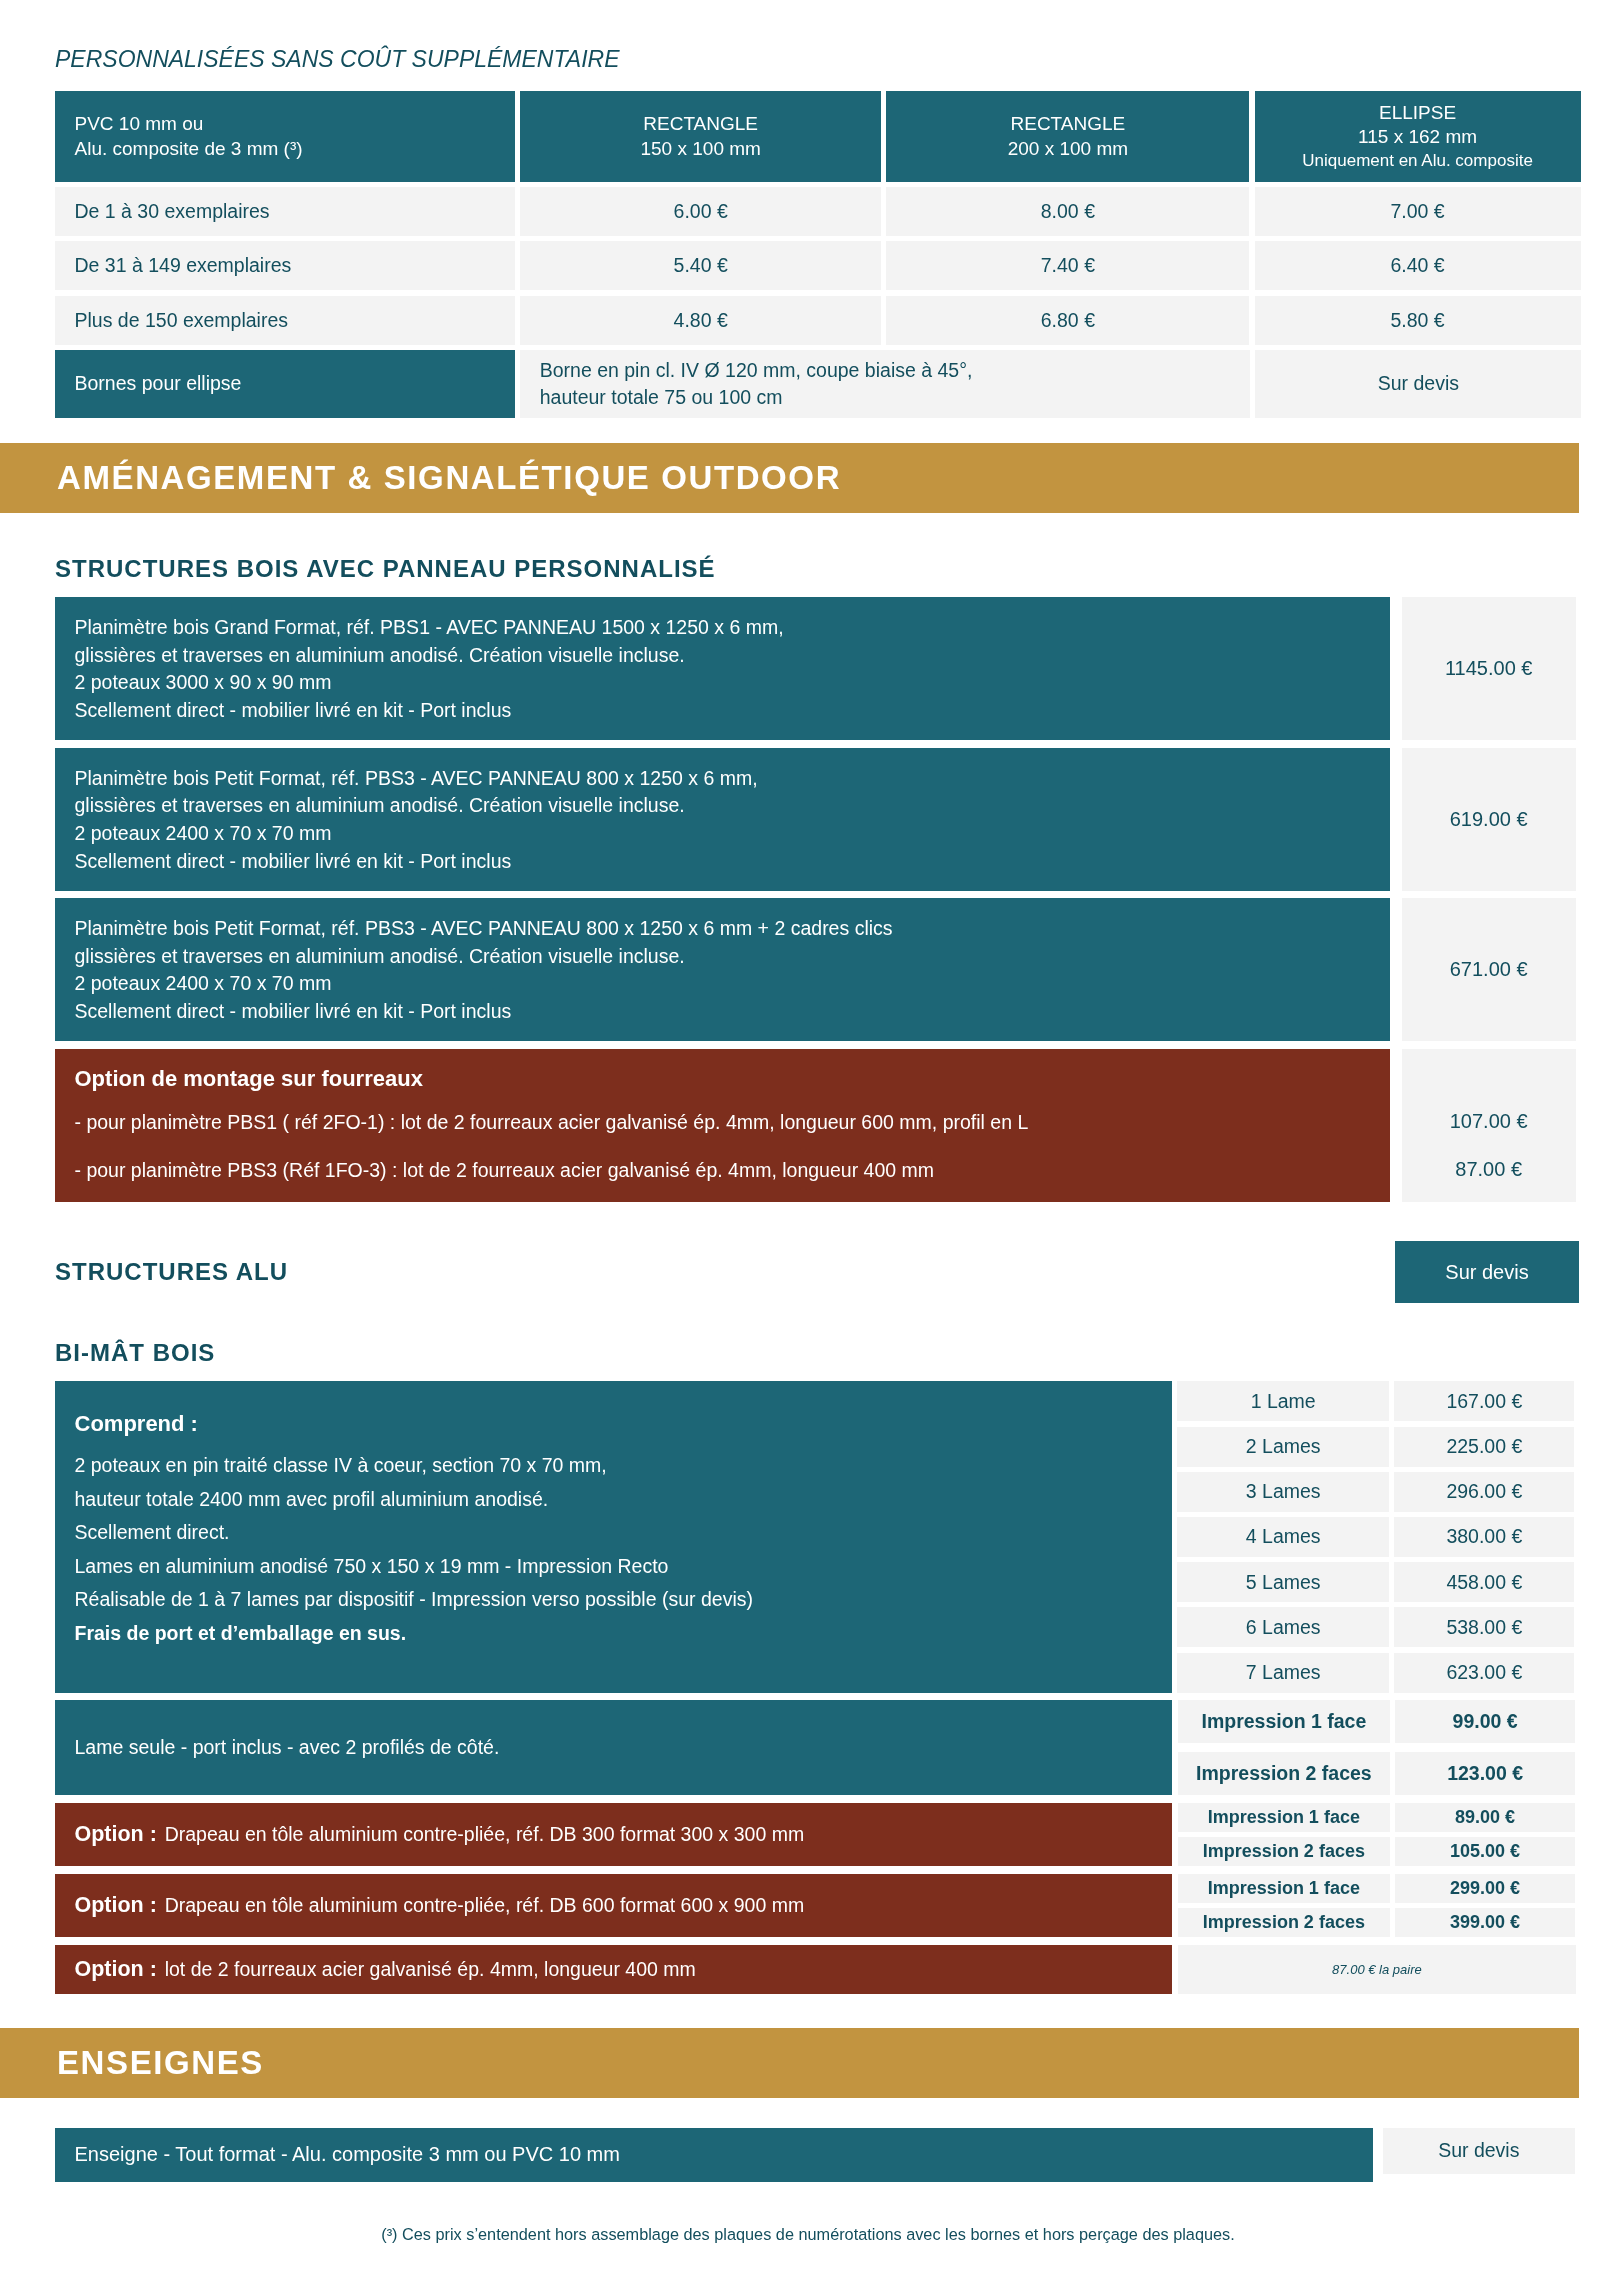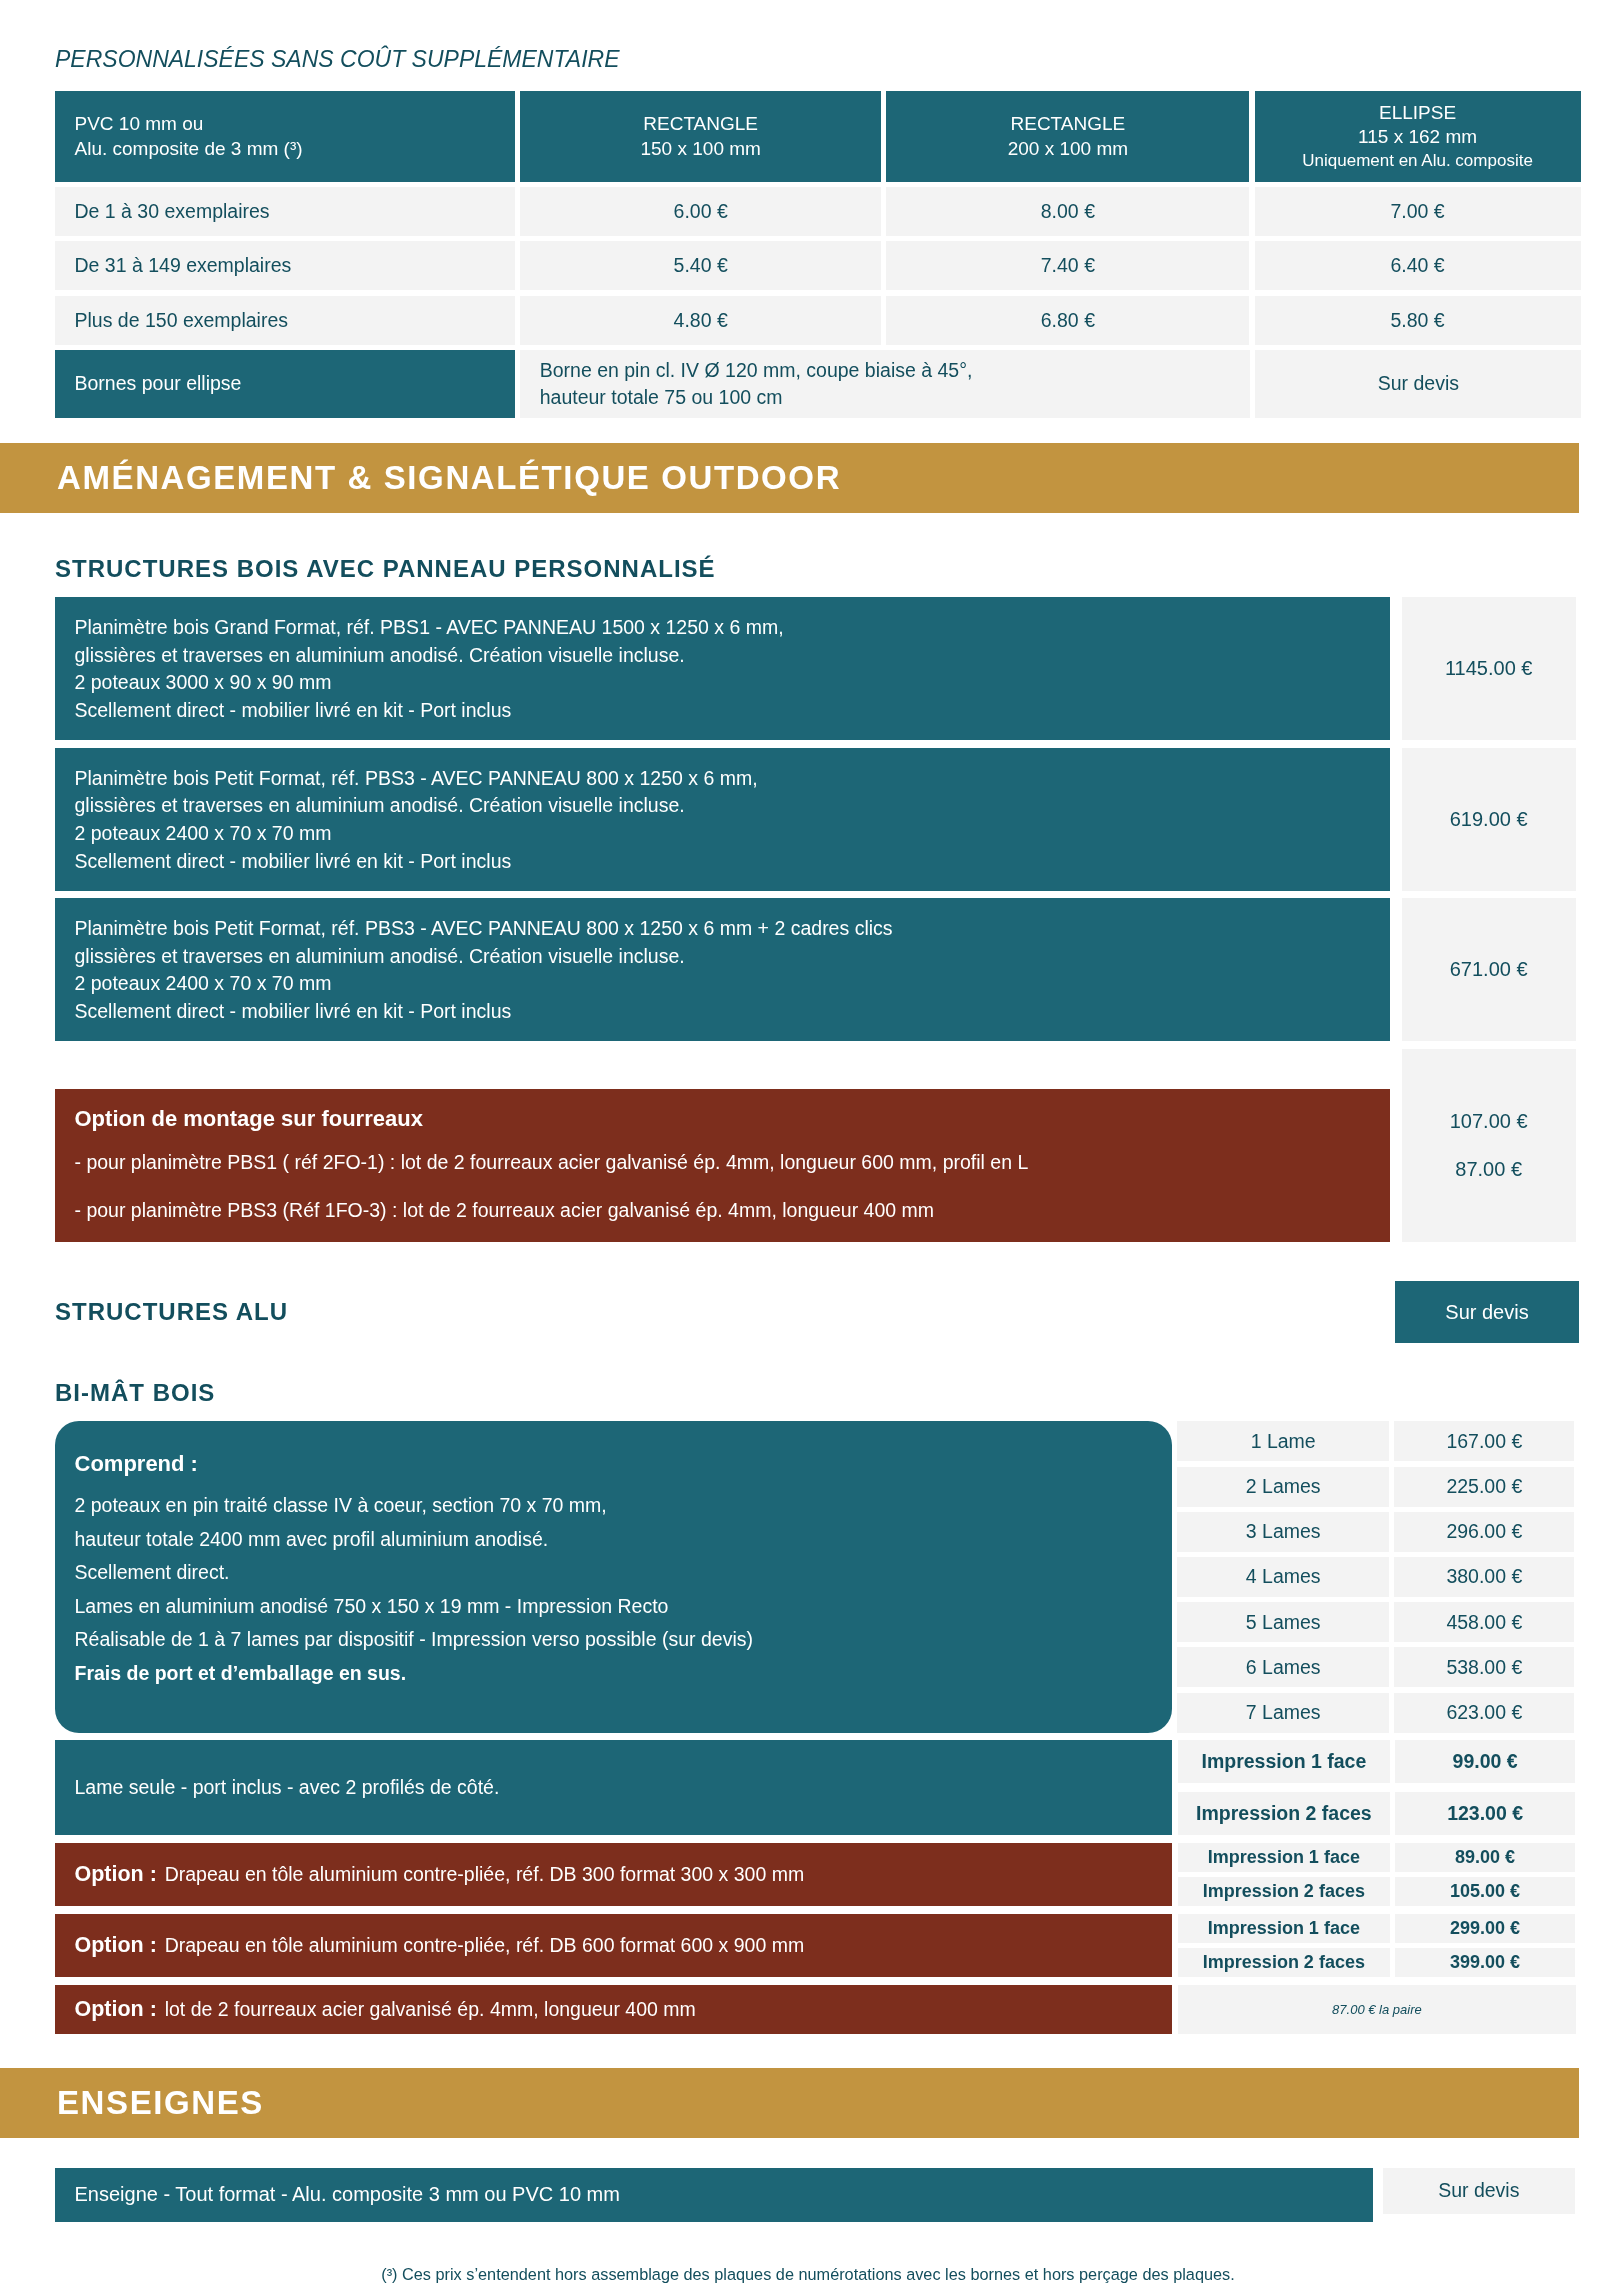--- a/index.html
+++ b/index.html
@@ -39,39 +39,39 @@
 
   
   .h2{margin:42px 0 14.3px 55px;font-size:24px;font-weight:bold;letter-spacing:1px;color:#134e5d;}
 
   
   .prod-row{margin:0 0 7.2px 55px;display:grid;grid-template-columns:1335px 174px;column-gap:11.7px;}
   .prod-desc{padding:17px 0 15.6px 19.5px;font-size:19.5px;line-height:1.42;}
   .price-cell{display:flex;align-items:center;justify-content:center;font-size:20px;}
 
   
-  .opt-block{padding:11.7px 0 7.8px 19.5px;margin-top:40px;}
+  .opt-block{padding:11.7px 0 7.8px 19.5px;}
   .brick{background:#7d2e1d;color:#ffffff;}
   .opt-title{font-size:22px;font-weight:bold;height:38px;display:flex;align-items:center;}
   .opt-line{font-size:19.5px;height:48px;display:flex;align-items:center;}
   .opt-price-col{display:flex;flex-direction:column;}
   .opt-price-col .spacer{height:49px;}
   .opt-price-col .p{height:48px;display:flex;align-items:center;justify-content:center;font-size:20px;}
 
   
   .alu-row{margin:39px 0 0 55px;width:1524px;display:flex;justify-content:space-between;align-items:center;}
   .alu-row .h2{margin:0;}
   .surdevis-box{width:184px;height:62px;display:flex;align-items:center;justify-content:center;
                 font-size:20px;}
 
   
   .h2.bimat{margin-top:36px;}
   .bimat-grid{margin-left:55px;display:grid;grid-template-columns:1117px 212px 180px;
               column-gap:5.2px;row-gap:5.2px;grid-auto-rows:40px;}
-  .comprend{grid-column:1;grid-row:1 / 8;padding:23.4px 0 0 19.5px;font-size:19.5px;line-height:1.72;border-radius:24px;}
+  .comprend{grid-column:1;grid-row:1 / 8;padding:23.4px 0 0 19.5px;font-size:19.5px;line-height:1.72;}
   .comprend .ct{font-size:22px;font-weight:bold;margin-bottom:6.5px;}
   .comprend .cb{font-weight:bold;}
   .mini{display:flex;align-items:center;justify-content:center;font-size:19.5px;}
 
   .ls-row{margin:7.8px 0 0 55px;display:grid;grid-template-columns:1117px 398px;column-gap:5.9px;}
   .ls-desc{height:95px;display:flex;align-items:center;padding-left:19.5px;font-size:19.5px;box-sizing:border-box;}
   .ls-right{display:flex;flex-direction:column;justify-content:space-between;}
   .imp-row{display:grid;grid-template-columns:212px 180px;column-gap:5.2px;font-weight:bold;}
   .ls-right .imp-row .mini{height:43px;}
 

